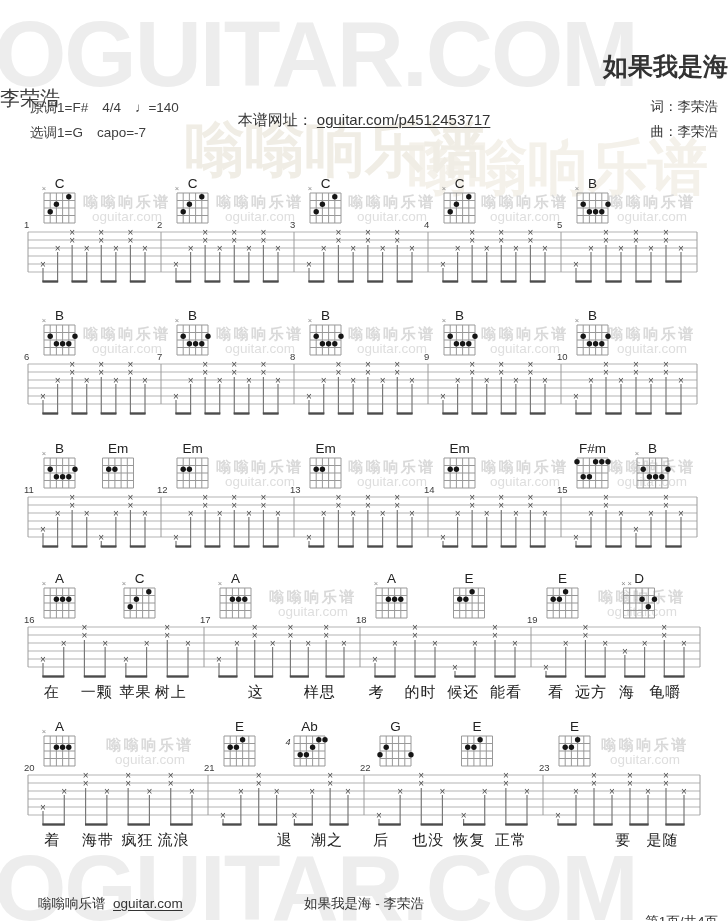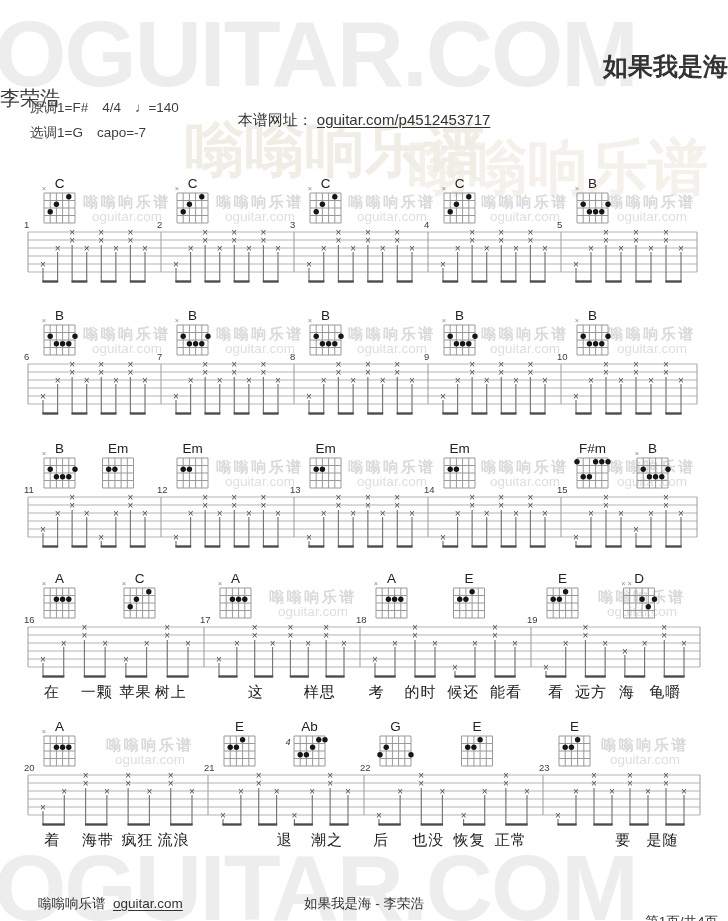--- a/index.html
+++ b/index.html
@@ -39,20 +39,24 @@
   <div class="hdr meta-left">
     <div><span>原调1=F#</span><span class="gap"></span><span>4/4</span><span class="gap"></span><span>♩=140</span></div>
     <div><span>选调1=G</span><span class="gap"></span><span>capo=-7</span></div>
   </div>
 
   <div class="hdr meta-center">
     <span>本谱网址：</span>
     <a class="sheet-link" href="#">oguitar.com/p4512453717</a>
   </div>
 
+  <div class="hdr meta-right">
+    <div>词：李荣浩</div>
+    <div>曲：李荣浩</div>
+  </div>
 
   <svg id="score" class="score-svg" width="728" height="921">
       <g>
         <g>
           <text x="127" y="207" font-size="15" fill="#d9d9d9" text-anchor="middle" font-family="&quot;Liberation Sans&quot;,&quot;DejaVu Sans&quot;,sans-serif" font-weight="bold" letter-spacing="2.5">嗡嗡响乐谱</text>
           <text x="127" y="221" font-size="13.5" fill="#dedede" text-anchor="middle" font-family="&quot;Liberation Sans&quot;,&quot;DejaVu Sans&quot;,sans-serif">oguitar.com</text>
         </g>
         <g>
           <text x="260" y="207" font-size="15" fill="#d9d9d9" text-anchor="middle" font-family="&quot;Liberation Sans&quot;,&quot;DejaVu Sans&quot;,sans-serif" font-weight="bold" letter-spacing="2.5">嗡嗡响乐谱</text>
           <text x="260" y="221" font-size="13.5" fill="#dedede" text-anchor="middle" font-family="&quot;Liberation Sans&quot;,&quot;DejaVu Sans&quot;,sans-serif">oguitar.com</text>

